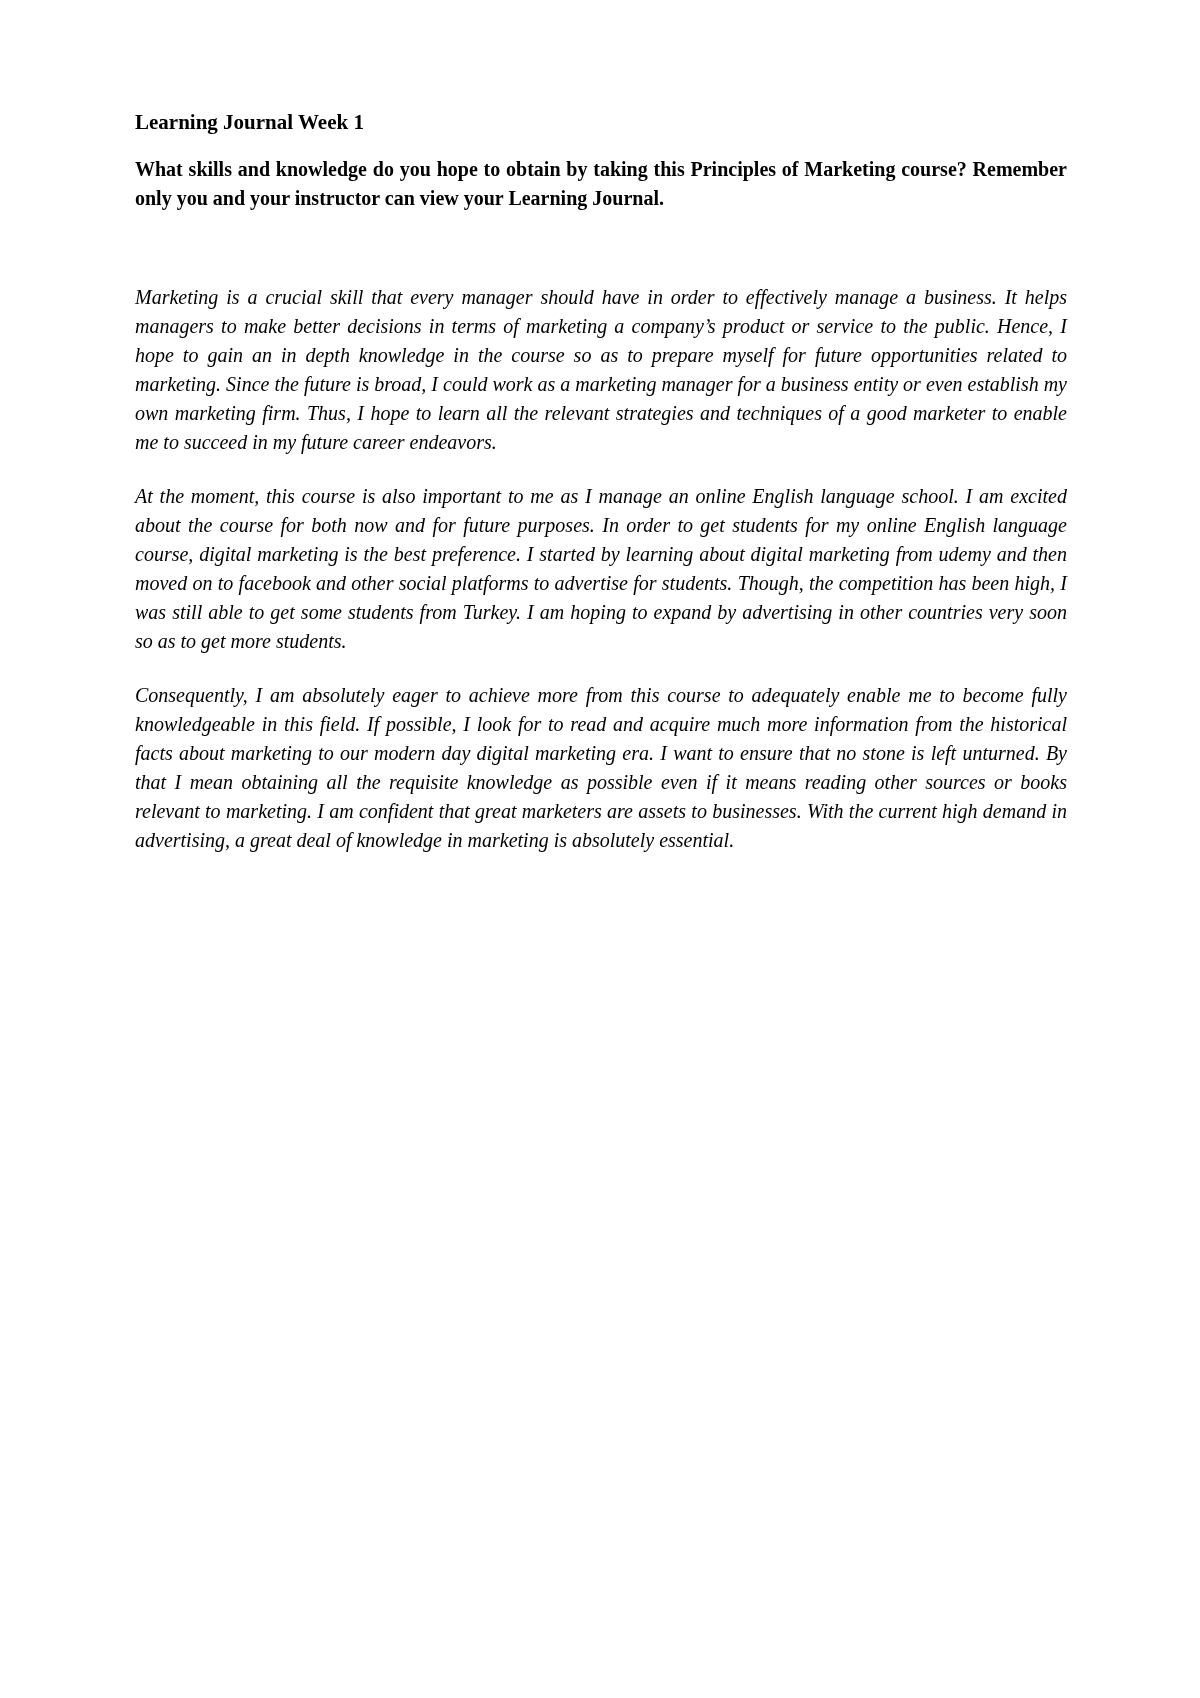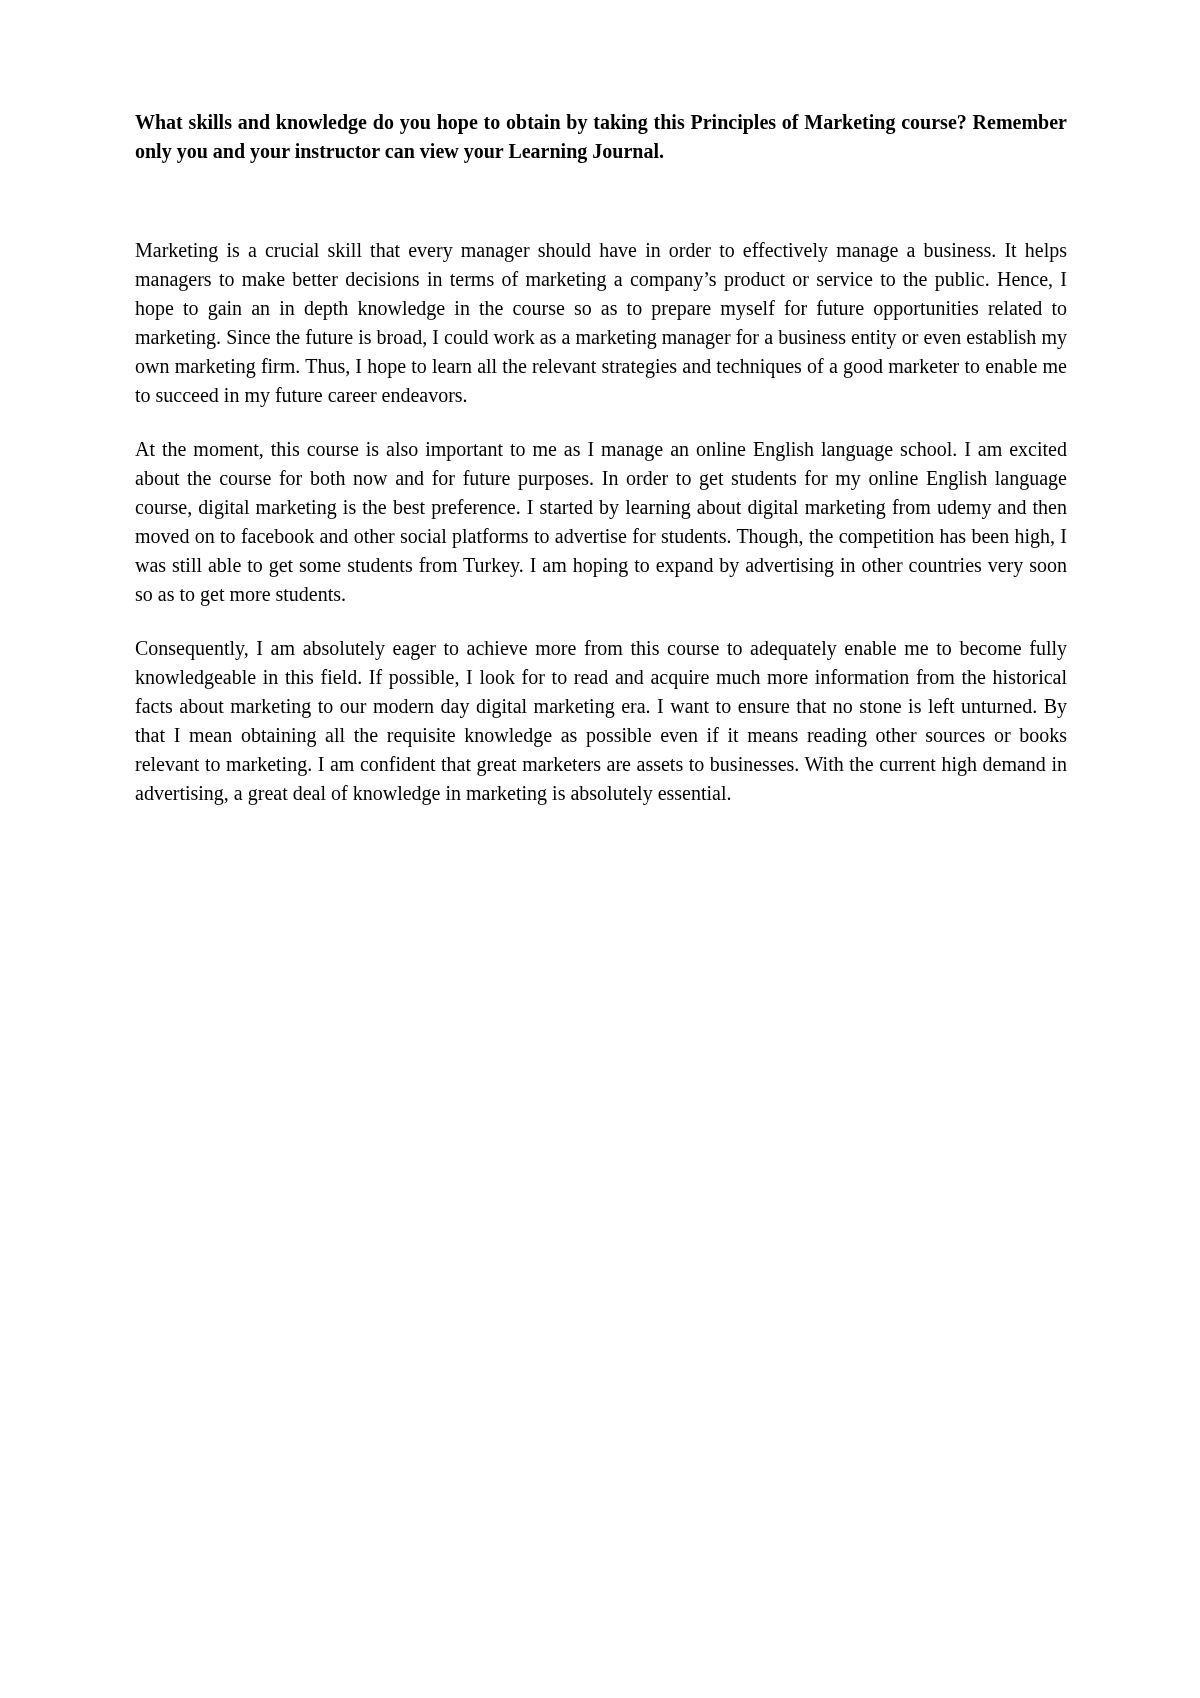--- a/index.html
+++ b/index.html
@@ -38,26 +38,28 @@
     margin: 0 0 70px 0;
     color: #000000;
     font-weight: bold;
   }
   .doc-para {
     font-size: 20px;
     line-height: 29px;
     text-align: justify;
     margin: 0 0 25px 0;
     color: #000000;
+    font-style: italic;
   }
 </style>
 </head>
 <body>
 
 <div class="page">
+  <h1 class="doc-title">Learning Journal Week 1</h1>
 
   <p class="doc-prompt">What skills and knowledge do you hope to obtain by taking this Principles of Marketing course? Remember only you and your instructor can view your Learning Journal.</p>
 
   <p class="doc-para">Marketing is a crucial skill that every manager should have in order to effectively manage a business. It helps managers to make better decisions in terms of marketing a company’s product or service to the public. Hence, I hope to gain an in depth knowledge in the course so as to prepare myself for future opportunities related to marketing. Since the future is broad, I could work as a marketing manager for a business entity or even establish my own marketing firm. Thus, I hope to learn all the relevant strategies and techniques of a good marketer to enable me to succeed in my future career endeavors.</p>
 
   <p class="doc-para">At the moment, this course is also important to me as I manage an online English language school. I am excited about the course for both now and for future purposes. In order to get students for my online English language course, digital marketing is the best preference. I started by learning about digital marketing from udemy and then moved on to facebook and other social platforms to advertise for students.  Though, the competition has been high, I was still able to get some students from Turkey. I am hoping to expand by advertising in other countries very soon so as to get more students.</p>
 
   <p class="doc-para">Consequently, I am absolutely eager to achieve more from this course to adequately enable me to become fully knowledgeable in this field. If possible, I look for to read and acquire much more information from the historical facts about marketing to our modern day digital marketing era. I want to ensure that no stone is left unturned. By that I mean obtaining all the requisite knowledge as possible even if it means reading other sources or books relevant to marketing. I am confident that great marketers are assets to businesses. With the current high demand in advertising, a great deal of knowledge in marketing is absolutely essential.</p>
 </div>
 

